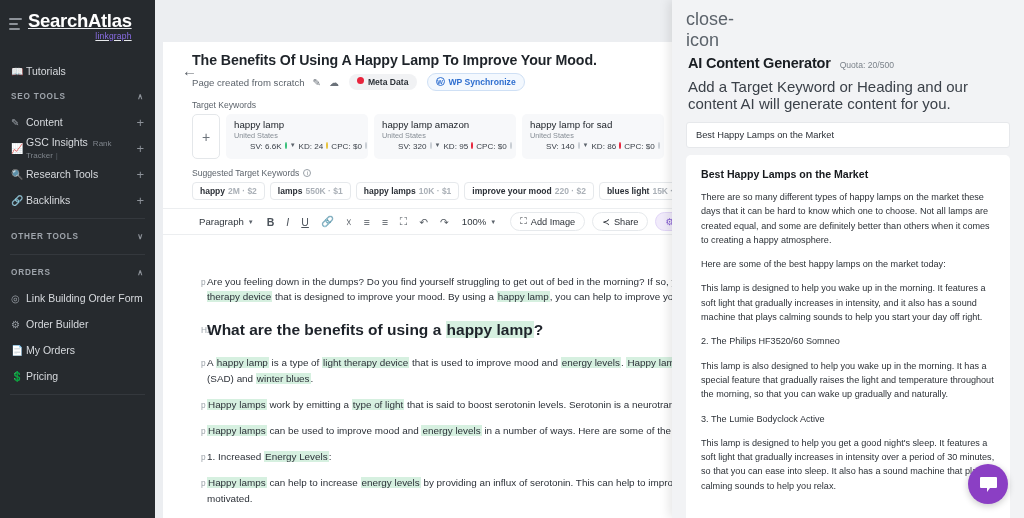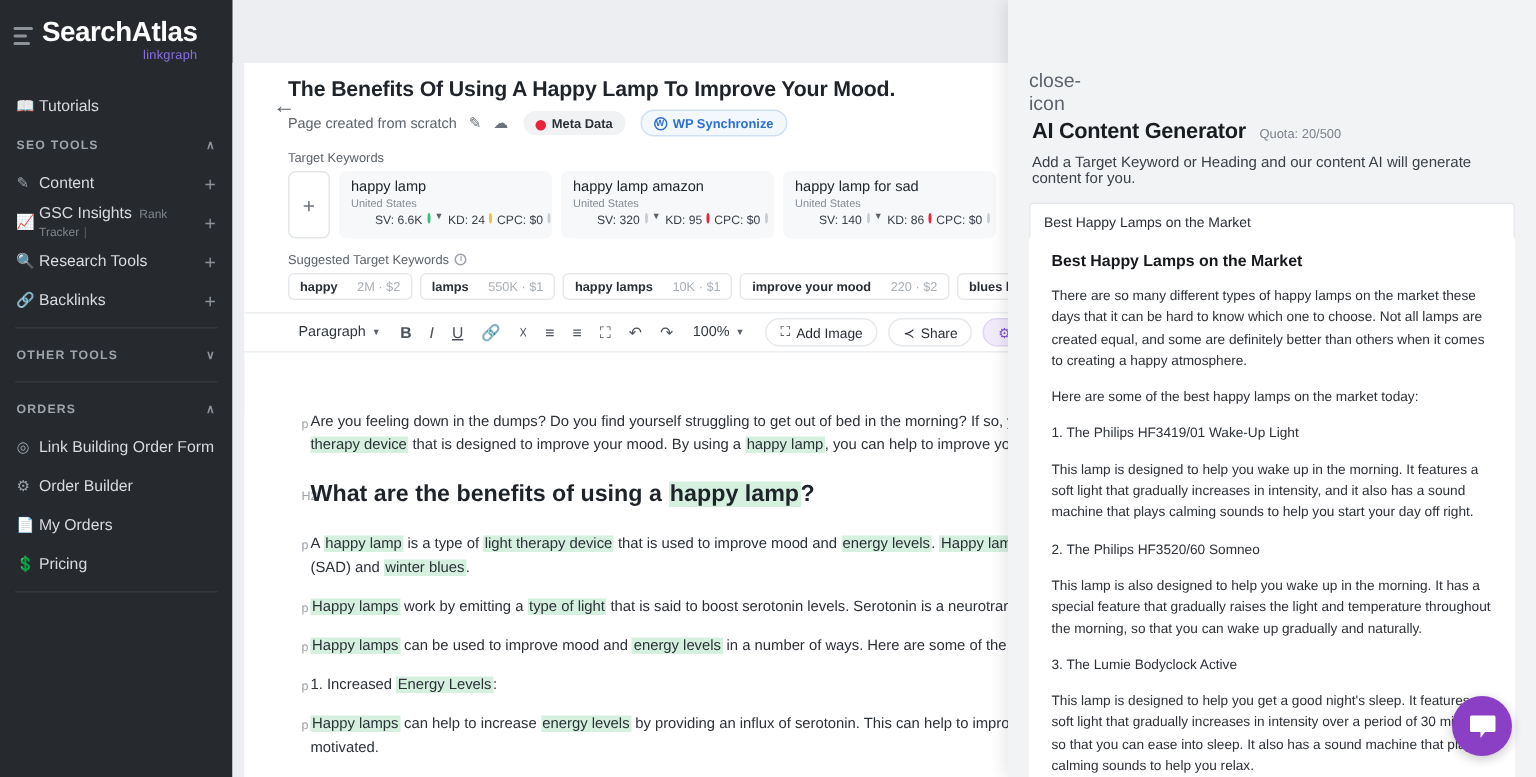--- a/index.html
+++ b/index.html
@@ -14,21 +14,21 @@
   .sidebar {
     position: absolute; left: 0; top: 0; width: 155px; height: 518px;
     background: #262a2e; color: #e7e9ec; overflow: hidden;
   }
   .logo-row { display: flex; align-items: flex-start; padding: 12px 10px 4px 9px; }
   .burger { width: 13px; margin-top: 6px; margin-right: 6px; flex: 0 0 auto; }
   .burger i { display:block; height: 2px; background:#8d9299; margin-bottom: 3px; border-radius:1px; }
   .burger i:nth-child(1){ width: 13px; }
   .burger i:nth-child(2){ width: 9px; }
   .burger i:nth-child(3){ width: 11px; }
-  .logo-text { line-height: 1; }
+  .logo-text { line-height: 1; text-decoration: underline; }
   .logo-main { font-size: 18.5px; font-weight: bold; letter-spacing: -0.3px; color:#fff; }
   .logo-sub { font-size: 8.5px; color: #8b6ee8; text-align: right; margin-top: 1px; letter-spacing:.2px; }
 
   .nav-item {
     display: flex; align-items: center; height: 26px;
     padding: 0 11px 0 11px; font-size: 10.5px; color: #d7dade; cursor: pointer;
   }
   .nav-item .ico { width: 15px; flex: 0 0 15px; font-size: 10px; color:#9aa0a7; display:flex; align-items:center; }
   .nav-item .lbl { flex: 1; }
   .nav-item .plus { color: #8d9299; font-size: 13px; line-height: 1; }
@@ -60,21 +60,21 @@
 
   .doc-head { padding: 10px 0 0 29px; background:#fff; }
   .back-arrow {
     position: absolute; left: 19px; top: 20px; font-size: 15px; color:#5a6068; cursor:pointer;
   }
   .doc-title { font-size: 14.2px; font-weight: bold; color:#1f242a; letter-spacing:-.1px; }
   .doc-sub { display:flex; align-items:center; margin-top: 5px; }
   .doc-sub .txt { font-size: 9.6px; color:#5c636b; }
   .icon-btn { margin-left: 8px; color:#6b727a; font-size:10px; cursor:pointer; display:inline-flex; }
   .badge {
-    display:inline-flex; align-items:flex-end; gap:4px; border-radius: 12px;
+    display:inline-flex; align-items:flex-start; gap:4px; border-radius: 12px;
     font-size: 8.6px; font-weight: bold; padding: 3px 8px; margin-left: 10px; cursor:pointer;
   }
   .badge.meta { background:#f1f2f4; color:#2c3138; }
   .badge.meta .dot { width:7px; height:7px; border-radius:50%; background:#e8243c; display:inline-block; }
   .badge.wp { background:#f3f8fe; color:#2f6fd0; border:1px solid #cfe0f5; }
   .badge.wp .wpc { width:9px;height:9px;border-radius:50%;border:1px solid #2f6fd0; font-size:6px; display:flex;align-items:center;justify-content:center; }
 
   .kw-label { font-size: 8.6px; color:#5c636b; margin: 9px 0 4px 0; }
   .kw-row { display:flex; gap:6px; }
   .kw-add {
@@ -93,21 +93,21 @@
   .ring.g { border-color:#c9ced4; }
   .caret { font-size:6px; color:#5c636b; }
 
   .sug-label { font-size:8.6px; color:#5c636b; margin: 9px 0 4px 0; display:flex; align-items:center; gap:4px; }
   .info-c { width:8px;height:8px;border-radius:50%;border:1px solid #9aa1a8; font-size:6px; color:#7a818a; display:inline-flex; align-items:center; justify-content:center; }
   .sug-row { display:flex; gap:5px; }
   .sug-chip {
     border:1px solid #e6e9ec; border-radius: 4px; padding: 3px 7px; background:#fff;
     font-size: 8.5px; color:#2b3037; font-weight:bold; white-space: nowrap; flex:0 0 auto; cursor:pointer;
   }
-  .sug-chip span { color:#aab0b7; font-weight: normal; margin-left: 13px; }
+  .sug-chip span { color:#aab0b7; font-weight: bold; margin-left: 3px; }
 
   
   .toolbar {
     display:flex; align-items:center; gap:0px; height: 27px; margin: 8px 0 0 0;
     border-top:1px solid #eceef0; border-bottom:1px solid #eceef0; padding-left: 1px;
   }
   .tb-item { font-size:9.6px; color:#31373e; padding: 0 7px; cursor:pointer; display:flex; align-items:center; gap:4px; }
   .tb-ico { font-size: 10.5px; color:#4b525a; padding: 0 6px; cursor:pointer; }
   .tb-btn {
     border:1px solid #e6e9ec; border-radius: 13px; background:#fff; font-size:9.2px; color:#2b3037;
@@ -122,25 +122,25 @@
   .blk .bd { flex:1; padding-right: 8px; font-size: 9.9px; line-height: 15.2px; color:#2c3138; }
   .blk.h2 .tag { padding-top: 5px; }
   .blk.h2 .bd { font-size: 15.5px; font-weight: bold; line-height: 20px; color:#1e232a; }
   mark { background:#d6f0e0; color:inherit; padding: 0 1px; }
 
   
   .panel {
     position:absolute; right:0; top:0; width: 352px; height: 518px;
     background:#f2f3f5; box-shadow: -3px 0 10px rgba(0,0,0,.10);
   }
-  .panel-close { padding: 9px 0 0 14px; font-size: 13px; color:#5c636b; cursor:pointer; width: 28px; margin-top: 37px; }
+  .panel-close { padding: 9px 0 0 14px; font-size: 18px; color:#5c636b; cursor:pointer; width: 28px; }
   .panel-head { padding: 4px 16px 0 16px; display:flex; align-items:baseline; gap:9px; }
   .panel-title { font-size: 14.5px; font-weight:bold; color:#191d22; letter-spacing:-.2px; }
   .panel-quota { font-size: 8.6px; color:#7b828a; }
-  .panel-desc { padding: 7px 8px 0 16px; font-size: 10px; color:#3b4149; }
+  .panel-desc { padding: 7px 8px 0 16px; font-size: 15px; color:#3b4149; }
   .panel-input {
     margin: 10px 14px 0 14px; height: 26px; background:#fff; border:1px solid #e6e8eb; border-radius:3px;
     display:flex; align-items:center; padding: 0 9px; font-size: 9.3px; color:#2b3037; cursor:text;
   }
   .panel-btn {
     margin: 11px 0 0 14px; background:#d946ef; color:#fff; border:none; border-radius: 4px;
     font-size: 9.8px; padding: 8px 16px; cursor:pointer; font-family:"Liberation Sans", sans-serif;
   }
   .result {
     position:absolute; left: 14px; right: 14px; top: 155px; bottom: 0;
@@ -401,21 +401,20 @@
       <span class="panel-quota">Quota: 20/500</span>
     </div>
     <div class="panel-desc">Add a Target Keyword or Heading and our content AI will generate content for you.</div>
     <div class="panel-input" placeholder="Add a Target Keyword or Heading">Best Happy Lamps on the Market</div>
     <button class="panel-btn">Generate Ideas</button>
 
     <div class="result">
       <h3>Best Happy Lamps on the Market</h3>
       <p>There are so many different types of happy lamps on the market these days that it can be hard to know which one to choose. Not all lamps are created equal, and some are definitely better than others when it comes to creating a happy atmosphere.</p>
       <p>Here are some of the best happy lamps on the market today:</p>
-      <p>1. The Philips HF3419/01 Wake-Up Light</p>
       <p>This lamp is designed to help you wake up in the morning. It features a soft light that gradually increases in intensity, and it also has a sound machine that plays calming sounds to help you start your day off right.</p>
       <p>2. The Philips HF3520/60 Somneo</p>
       <p>This lamp is also designed to help you wake up in the morning. It has a special feature that gradually raises the light and temperature throughout the morning, so that you can wake up gradually and naturally.</p>
       <p>3. The Lumie Bodyclock Active</p>
       <p>This lamp is designed to help you get a good night's sleep. It features a soft light that gradually increases in intensity over a period of 30 minutes, so that you can ease into sleep. It also has a sound machine that plays calming sounds to help you relax.</p>
 
     </div>
 
     <div class="chat-fab">
       <svg width="19" height="17" viewBox="0 0 19 17">

